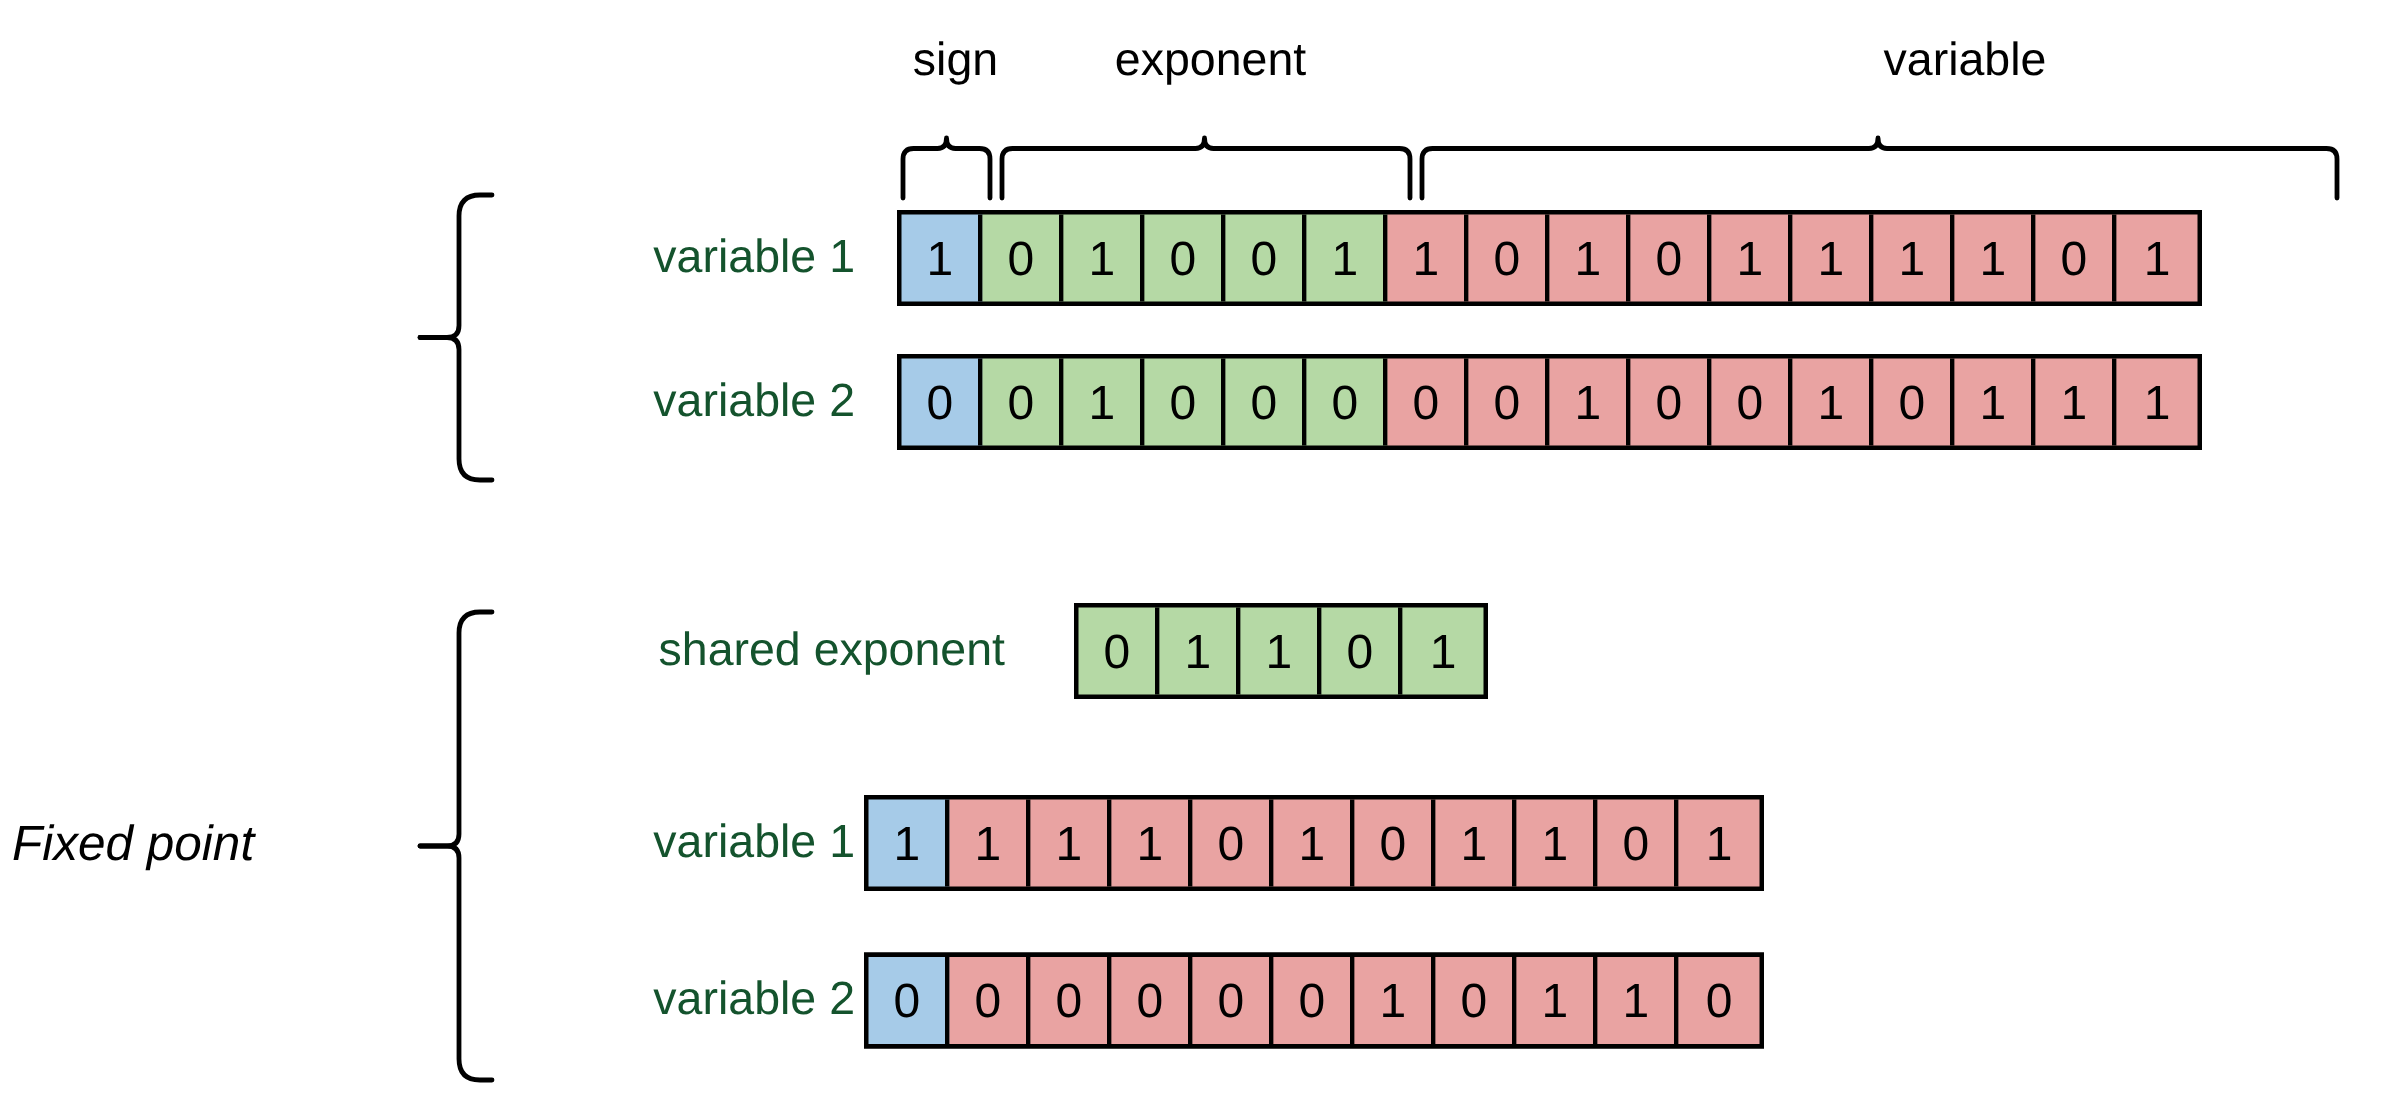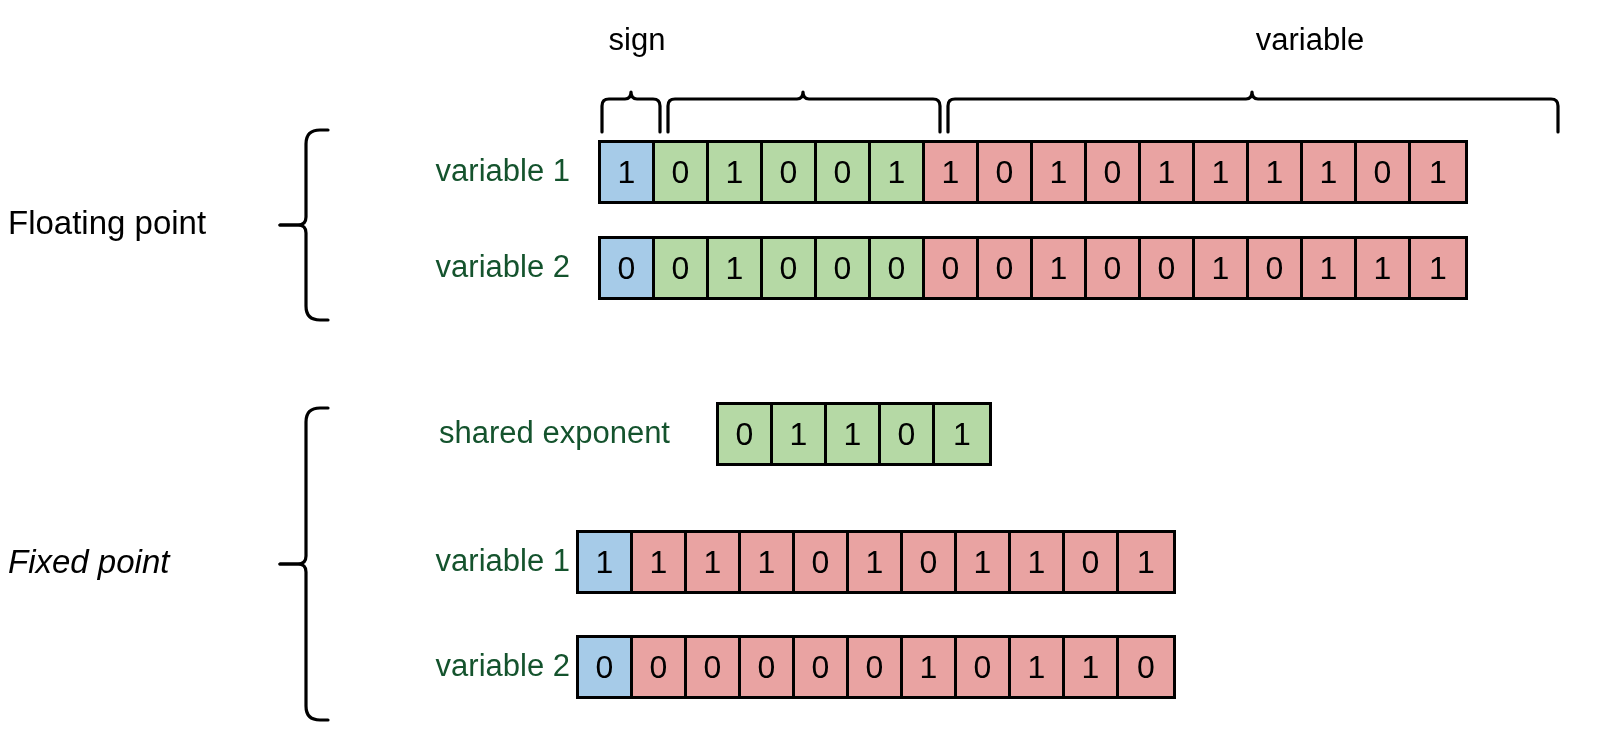--- a/index.html
+++ b/index.html
@@ -83,36 +83,36 @@
     stroke-linejoin: round;
   }
 </style>
 </head>
 <body>
 
 <div id="canvas">
 
   <div class="field-label" style="left:592px; top:22px; width:90px;">sign</div>
 
+  <div class="field-label" style="left:672px; top:22px; width:270px;">exponent</div>
 
   <div class="field-label" style="left:1060px; top:22px; width:500px;">variable</div>
 
   <svg class="brace-svg" style="left:600px; top:90px;" width="64" height="42" viewBox="0 0 64 42">
     <path d="M2,42 L2,16 Q2,9 9,9 L25,9 Q31,9 31,2 Q31,9 37,9 L53,9 Q60,9 60,16 L60,42"></path>
   </svg>
 
   <svg class="brace-svg" style="left:666px; top:90px;" width="276" height="42" viewBox="0 0 276 42">
     <path d="M2,42 L2,16 Q2,9 9,9 L131,9 Q137,9 137,2 Q137,9 143,9 L267,9 Q274,9 274,16 L274,42"></path>
   </svg>
 
   <svg class="brace-svg" style="left:946px; top:90px;" width="614" height="42" viewBox="0 0 614 42">
     <path d="M2,42 L2,16 Q2,9 9,9 L300,9 Q306,9 306,2 Q306,9 312,9 L605,9 Q612,9 612,16 L612,42"></path>
   </svg>
 
-  <div class="grp-label" style="left:8px; top:204px;">Floating point</div>
 
   <svg class="brace-svg" style="left:280px; top:126px;" width="70" height="198" viewBox="0 0 70 198">
     <path d="M0,99 L18,99 Q26,99 26,91 L26,18 Q26,4 40,4 L48,4"></path>
     <path d="M0,99 L18,99 Q26,99 26,107 L26,180 Q26,194 40,194 L48,194"></path>
   </svg>
 
   <div class="row-label" style="left:190px; top:153px; width:380px;">variable 1</div>
 
   <div class="bitrow" style="left:598px; top:140px;">
     <div class="bit sign">1</div>

